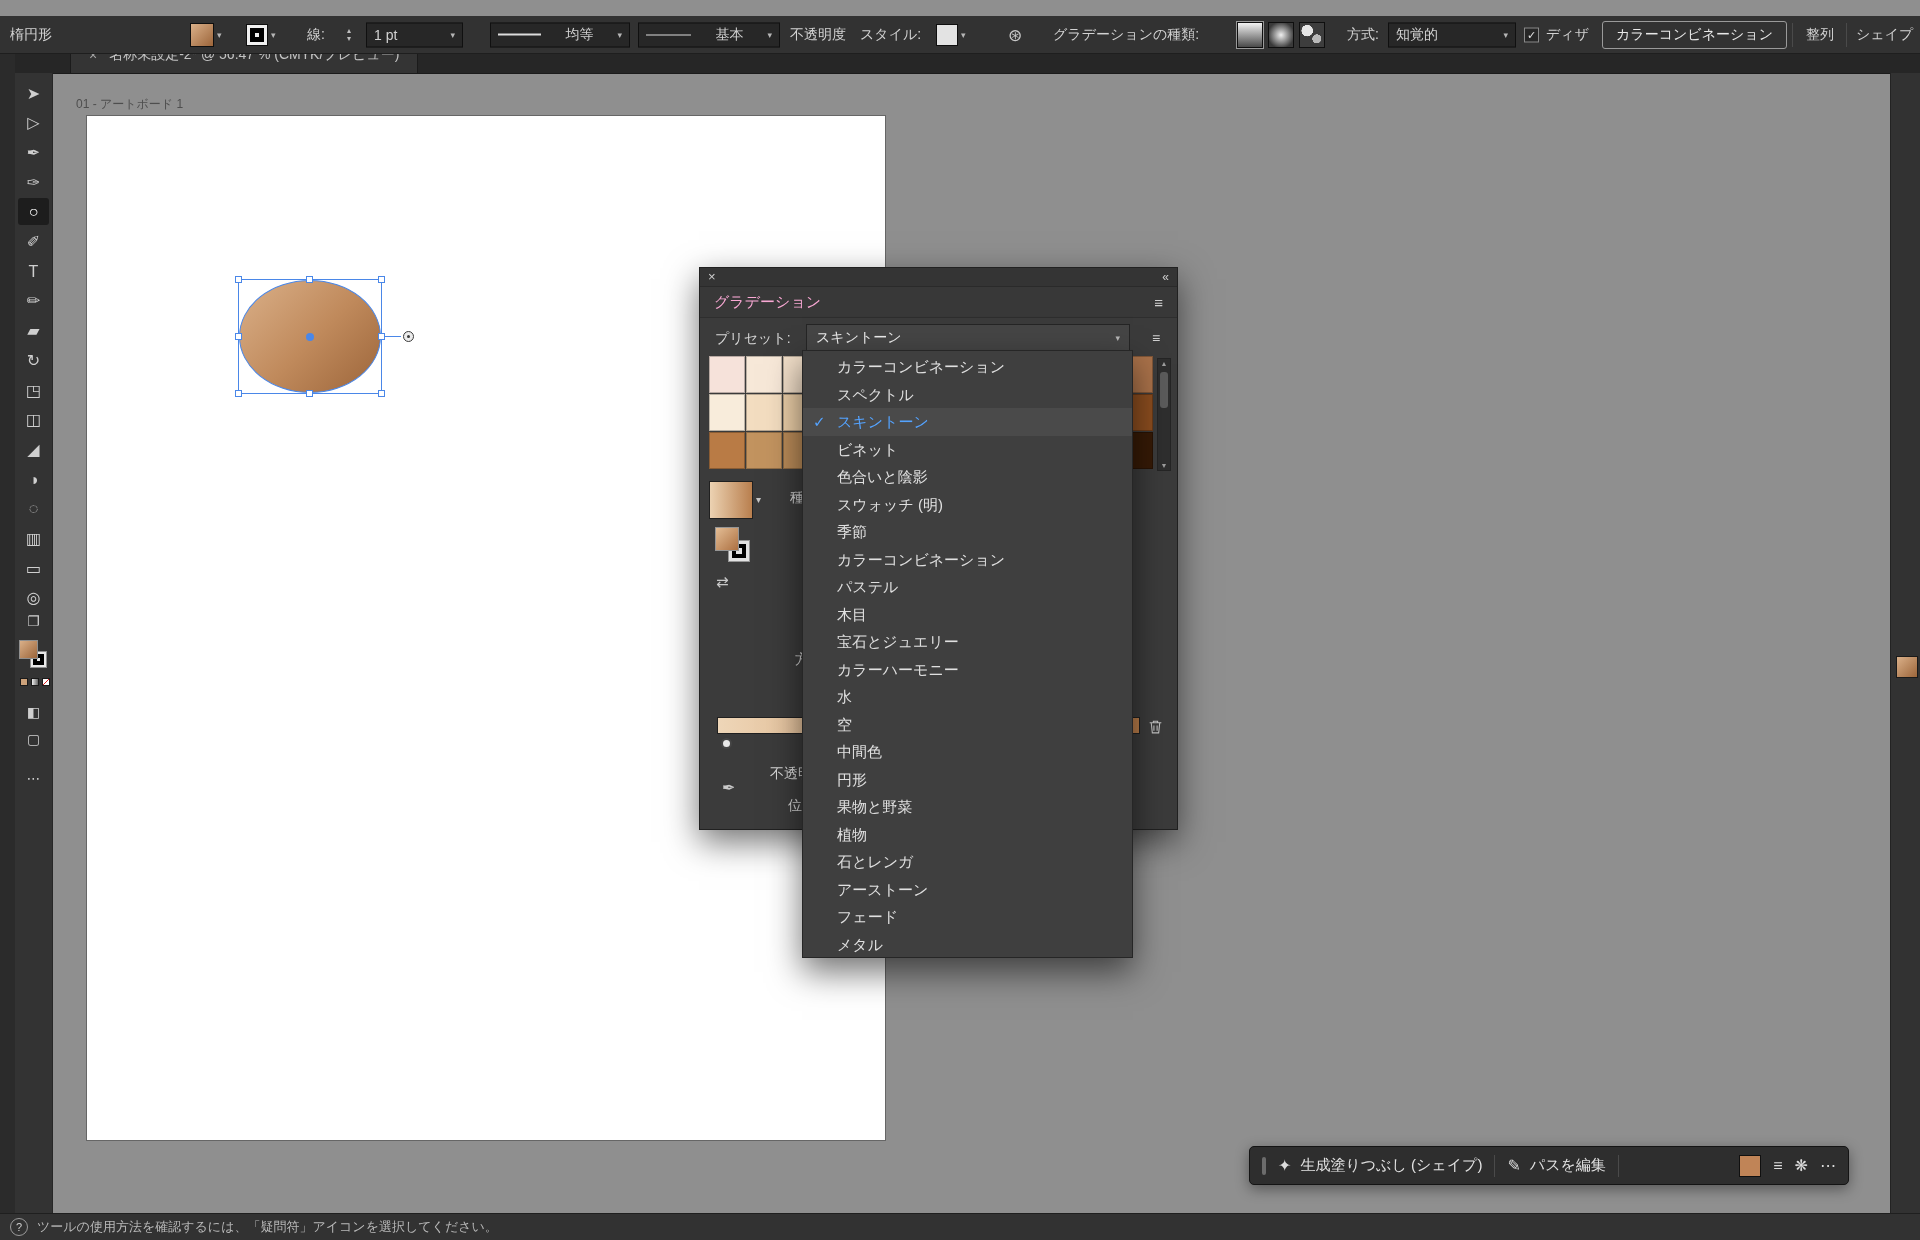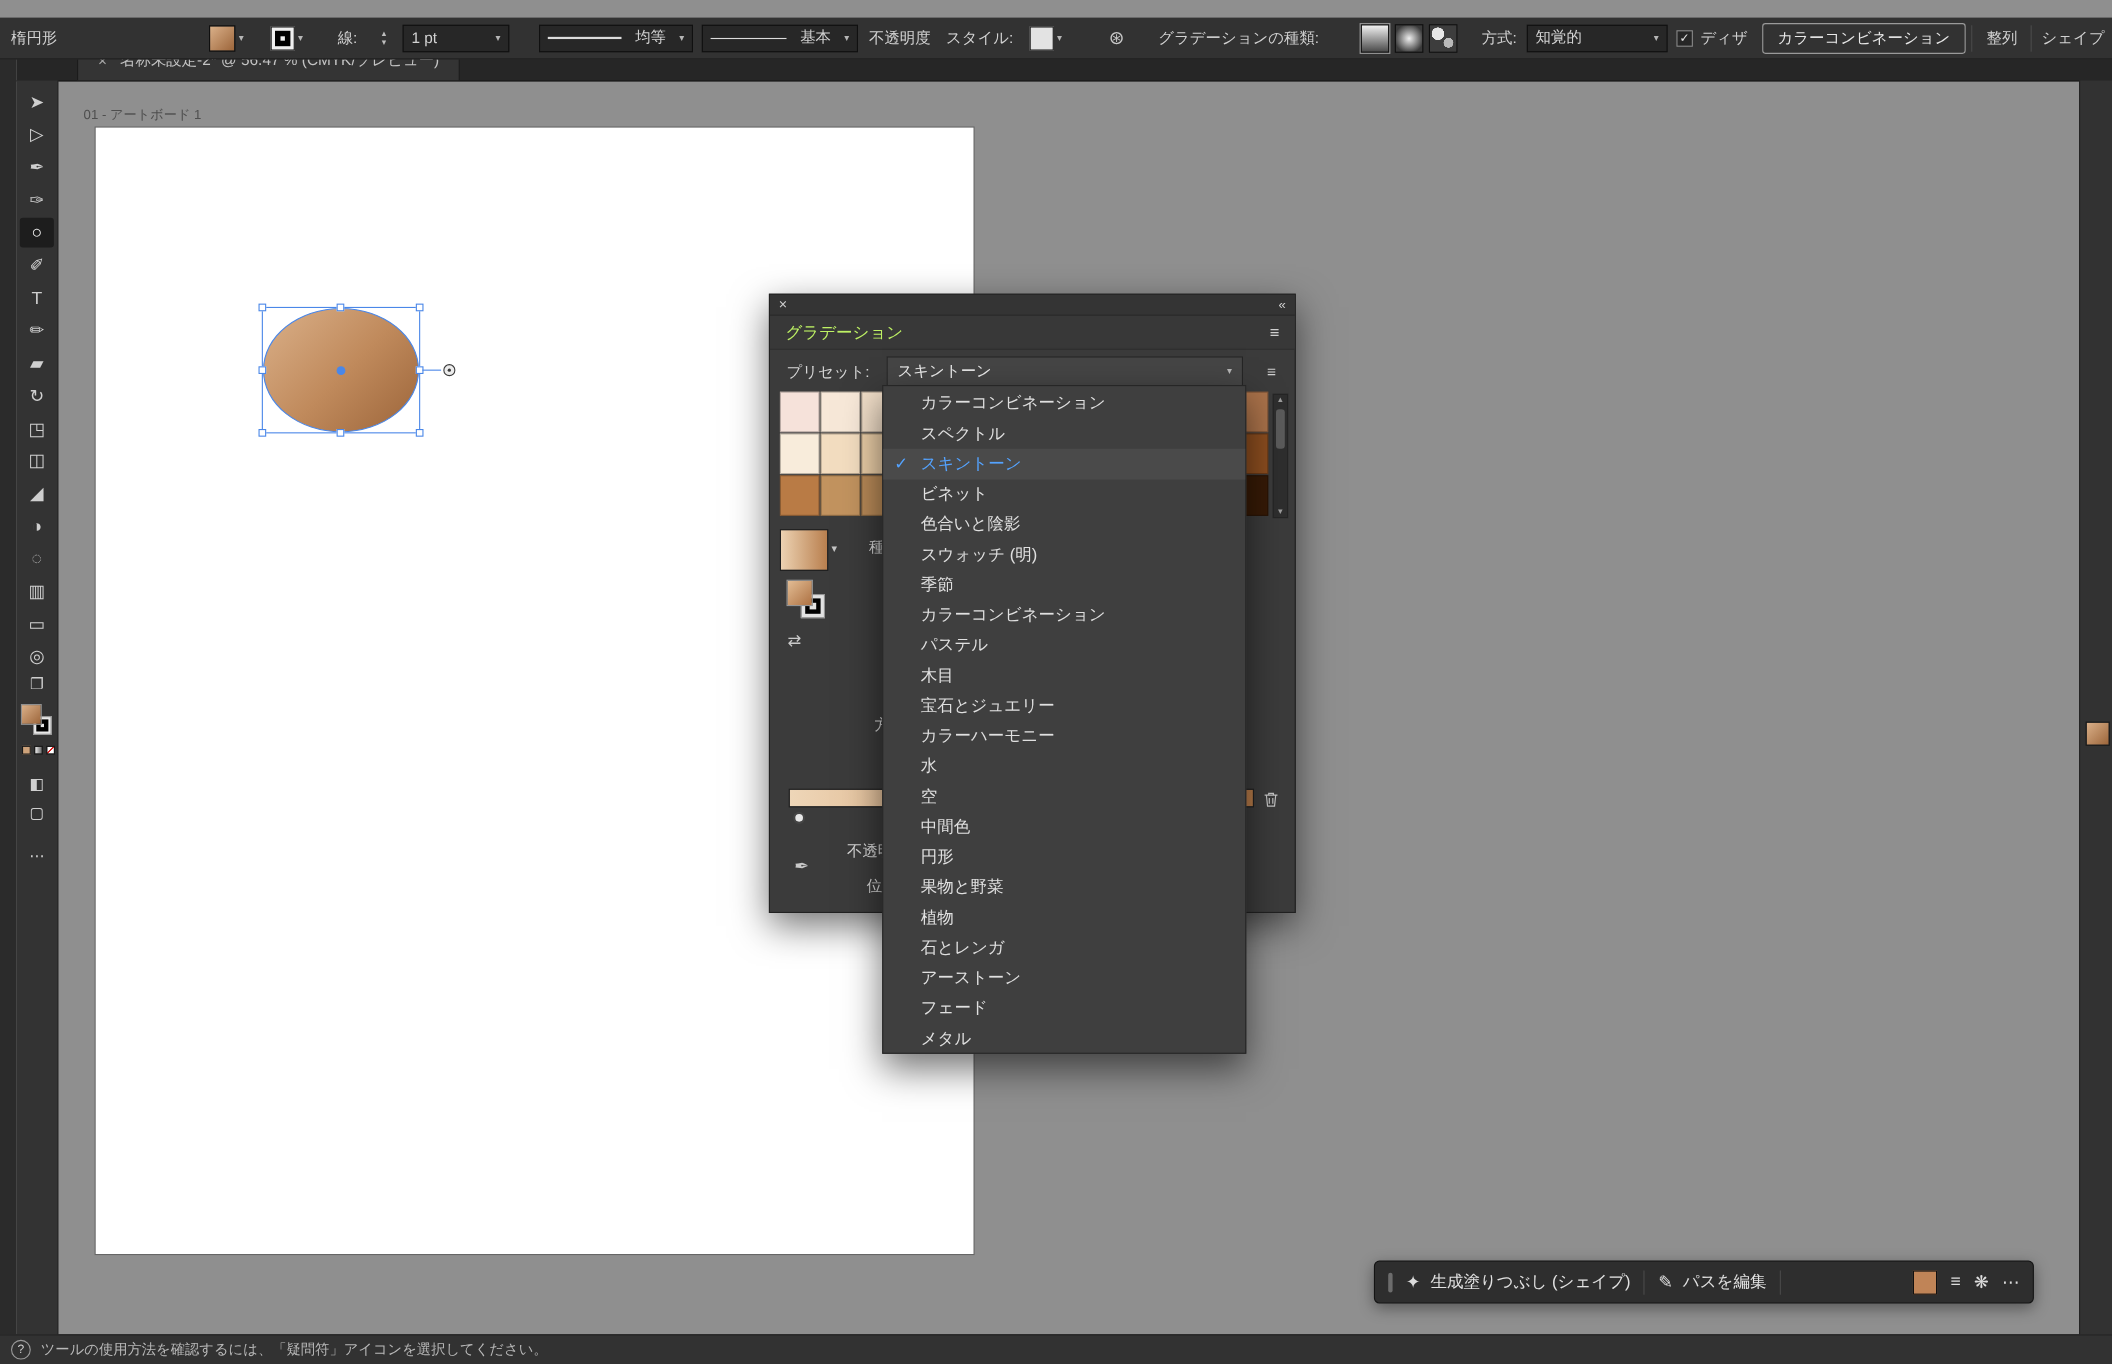--- a/index.html
+++ b/index.html
@@ -19,21 +19,21 @@
   .cb-label{color:#d2d2d2;}
   .cb-group{display:flex;align-items:center;gap:3px;}
   .chev{font-size:9px;color:#b5b5b5;}
   .fill-swatch{width:22px;height:22px;border:1px solid #0f0f0f;
     background:linear-gradient(135deg,var(--fill-light),var(--fill-dark));display:inline-block;}
   .stroke-swatch{width:22px;height:22px;background:#f0f0f0;border:1px solid #0f0f0f;
     position:relative;display:inline-block;box-sizing:border-box;}
   .stroke-swatch::after{content:"";position:absolute;inset:3px;border:5px solid #000;}
   .stepper{display:flex;flex-direction:column;font-size:8px;line-height:8px;color:#bdbdbd;}
   .field,.dd{background:#272727;border:1px solid #101010;height:25px;box-sizing:border-box;
-    display:flex;align-items:center;gap:12px;padding:0 7px;}
+    display:flex;align-items:center;gap:24px;padding:0 7px;}
   .field{justify-content:space-between;}
   .line-sample{display:inline-block;width:78px;height:2px;background:#dcdcdc;}
   .line-sample.thin{height:1px;}
   .style-swatch{width:20px;height:20px;background:#e3e3e3;border:1px solid #0f0f0f;display:inline-block;}
   .cb-icon{font-size:17px;color:#c9c9c9;}
   .gtypes{display:flex;gap:5px;}
   .gtype{width:26px;height:26px;border:1px solid #0f0f0f;box-sizing:border-box;}
   .gtype.linear{background:linear-gradient(180deg,#f2f2f2,#4a4a4a);outline:1px solid #9a9a9a;}
   .gtype.radial{background:radial-gradient(circle at 50% 50%,#f0f0f0 0%,#3a3a3a 78%);}
   .gtype.freeform{background:
@@ -94,21 +94,21 @@
     background:#ececec;border:1px solid #3b3b3b;box-sizing:border-box;}
   .ann-end::after{content:"";position:absolute;left:3px;top:3px;width:3px;height:3px;border-radius:50%;background:#3b3b3b;}
   
   .panel{position:absolute;left:699px;top:267px;width:479px;height:563px;background:var(--panel-bg);
     border:1px solid #212121;box-shadow:0 12px 32px rgba(0,0,0,.55);z-index:50;color:#d6d6d6;font-size:14px;box-sizing:border-box;}
   .panel-header{height:18px;background:#343434;border-bottom:1px solid #2a2a2a;position:relative;}
   .panel-close{position:absolute;left:8px;top:1px;font-size:13px;color:#cfcfcf;line-height:16px;}
   .panel-collapse{position:absolute;right:8px;top:1px;font-size:12px;color:#cfcfcf;line-height:16px;}
   .panel-tabrow{height:31px;display:flex;align-items:center;justify-content:space-between;
     padding:0 14px;background:#383838;border-bottom:1px solid #2e2e2e;box-sizing:border-box;}
-  .panel-tab{font-size:15px;color:#bef264;}
+  .panel-tab{font-size:15px;color:#f9a8d4;}
   .panel-menu-icon{color:#cfcfcf;font-size:15px;}
   .preset-label{position:absolute;left:15px;top:62px;}
   .preset-select{position:absolute;left:106px;top:56px;width:324px;height:27px;background:#454545;
     border:1px solid #252525;box-sizing:border-box;display:flex;align-items:center;
     justify-content:space-between;padding:0 9px;color:#ececec;}
   .preset-list-btn{position:absolute;left:444px;top:60px;width:24px;height:20px;text-align:center;
     color:#cfcfcf;font-size:14px;line-height:20px;}
   .swatch-grid{position:absolute;left:9px;top:88px;width:444px;height:113px;display:grid;
     grid-template-columns:repeat(12,1fr);grid-template-rows:repeat(3,1fr);gap:1px;}
   .swatch{border:1px solid rgba(0,0,0,.25);box-sizing:border-box;}

